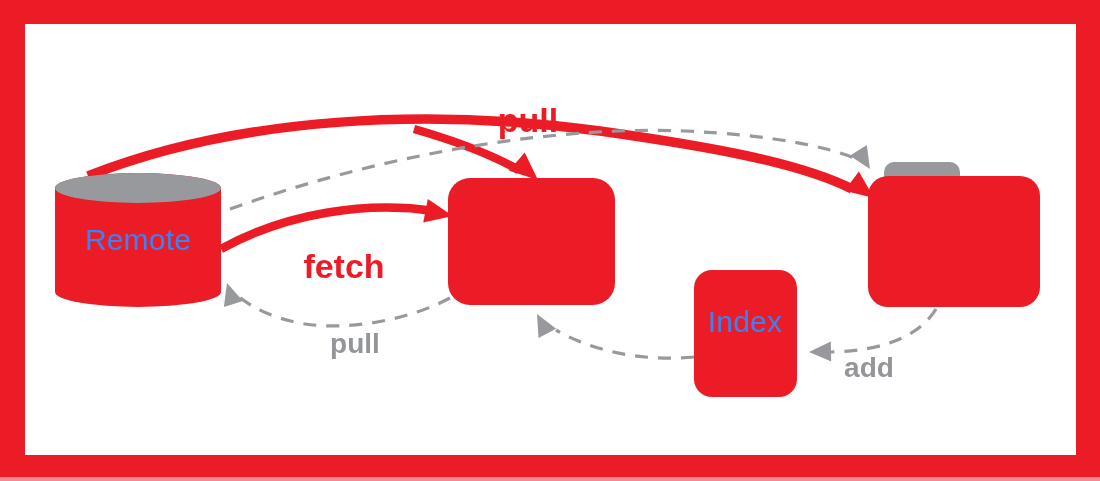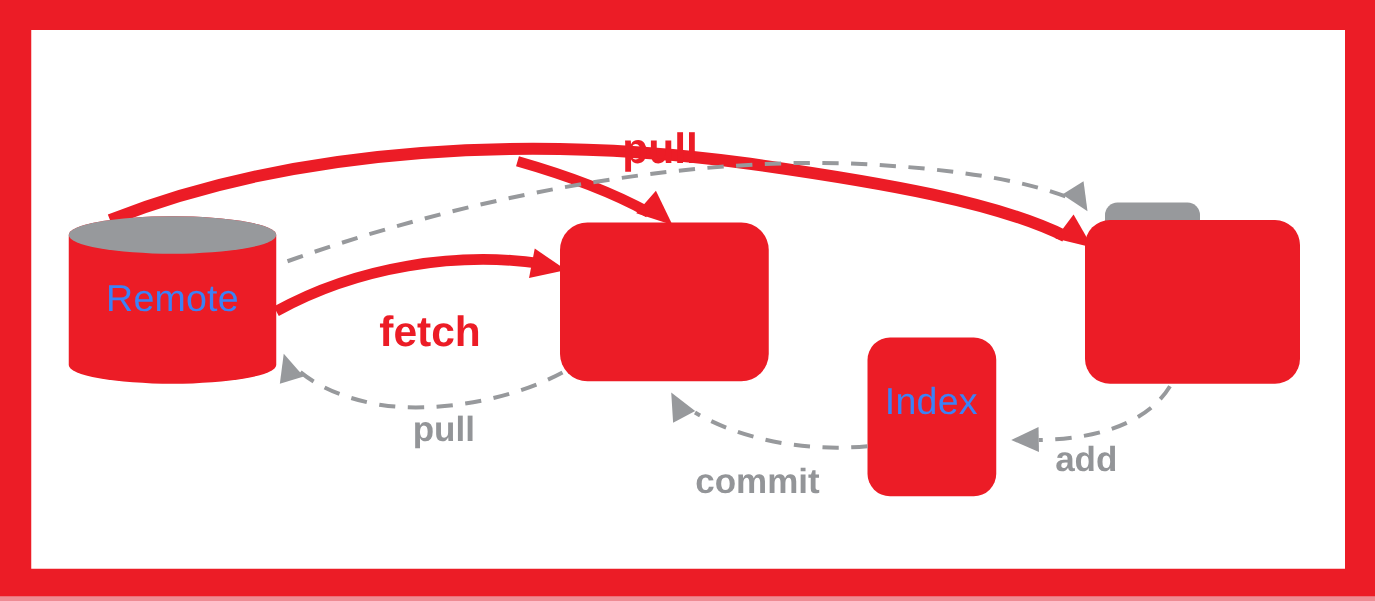--- a/index.html
+++ b/index.html
@@ -94,18 +94,17 @@
       <polygon points="0,0 -22,10 -22,-10" fill="#97999C" transform="translate(809,352) rotate(179)"></polygon>
     </g>
   </svg>
 
   <div class="node-label" style="left:138px;top:240px">Remote</div>
   <div class="node-label" style="left:745px;top:322px">Index</div>
 
   <div class="edge-label big red" style="left:528px;top:92px">pull</div>
   <div class="edge-label big red" style="left:344px;top:238px">fetch</div>
   <div class="edge-label small gray" style="left:355px;top:344px">pull</div>
-  <div class="edge-label small gray" style="left:606px;top:385px">commit</div>
   <div class="edge-label small gray" style="left:869px;top:368px">add</div>
 
   <div class="frame"></div>
   <div class="bottom-edge"></div>
 </div>
 
 </body></html>

